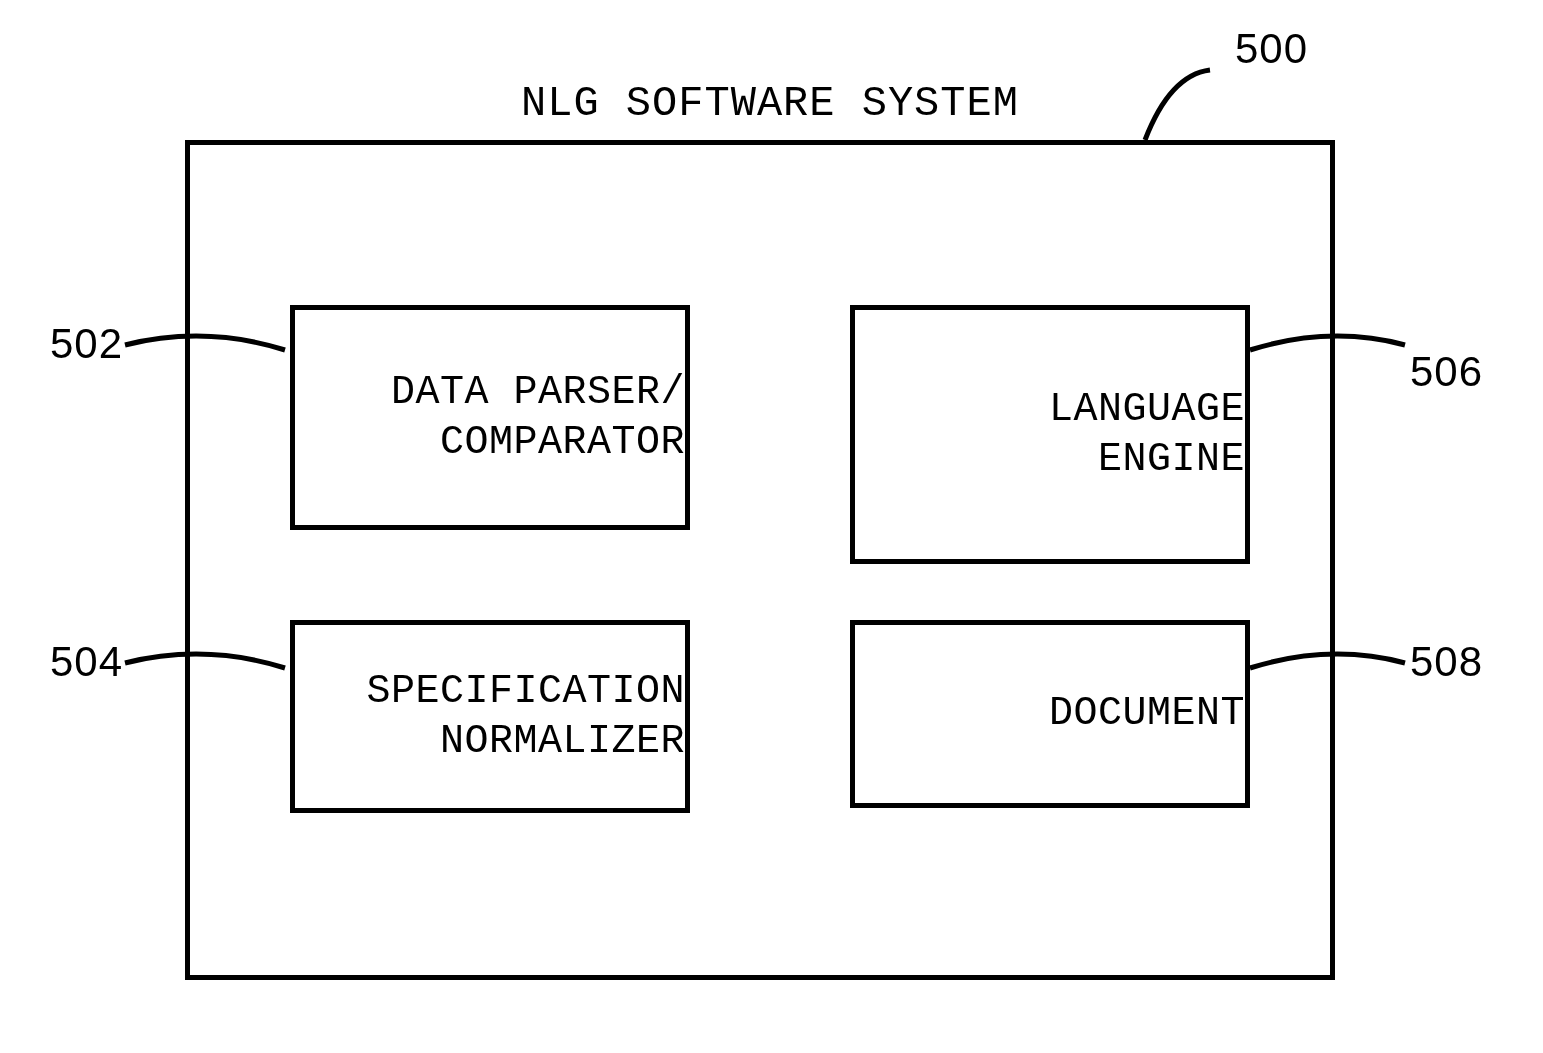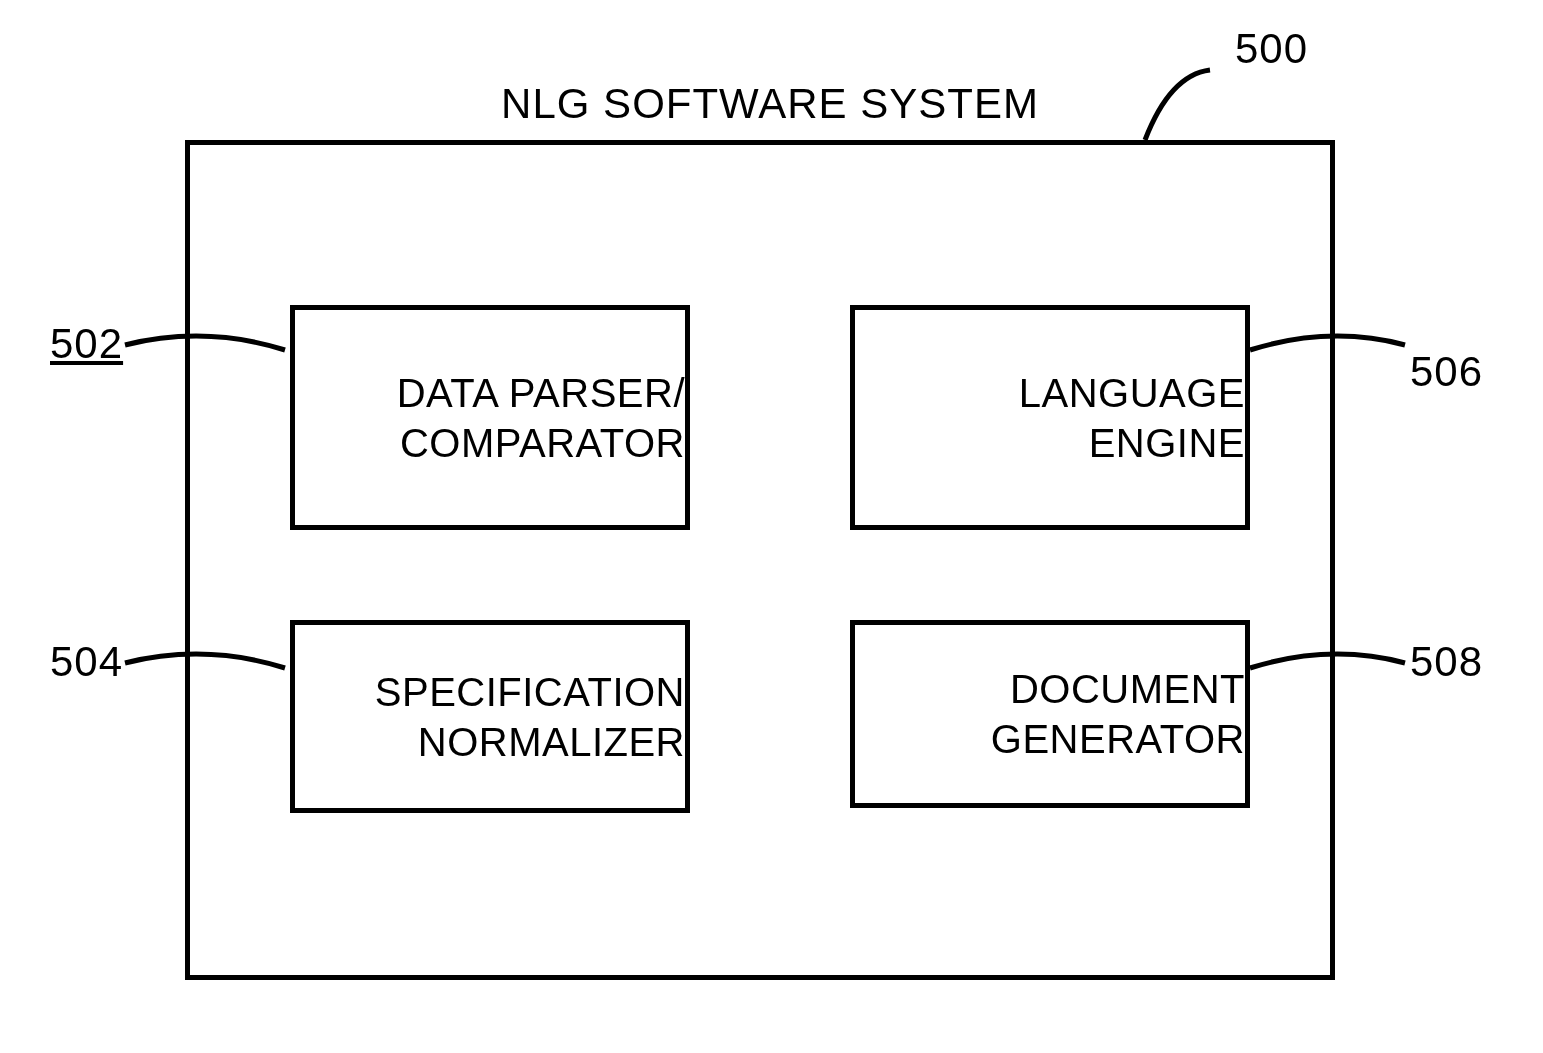--- a/index.html
+++ b/index.html
@@ -13,20 +13,21 @@
       width: 1543px;
       height: 1053px;
       position: relative;
     }
     .diagram {
       position: absolute;
       left: 185px;
       top: 80px;
       width: 1170px;
       height: 920px;
+      font-family: Liberation Mono, monospace;
     }
     .title {
       position: absolute;
       top: 0;
       left: 50%;
       transform: translateX(-50%);
       font-size: 42px;
       font-weight: normal;
       letter-spacing: 1px;
     }
@@ -53,21 +54,21 @@
     .box-tl {
       top: 160px;
       left: 100px;
       width: 400px;
       height: 225px;
     }
     .box-tr {
       top: 160px;
       left: 660px;
       width: 400px;
-      height: 225px;
+      height: 259px;
     }
     .box-bl {
       top: 475px;
       left: 100px;
       width: 400px;
       height: 193px;
     }
     .box-br {
       top: 475px;
       left: 660px;
@@ -80,21 +81,20 @@
       letter-spacing: 1px;
     }
     .label-500 {
       top: 25px;
       left: 1215px;
       margin-left: 20px;
     }
     .label-502 {
       top: 320px;
       left: 50px;
-      text-decoration: underline;
     }
     .label-504 {
       top: 638px;
       left: 50px;
     }
     .label-506 {
       top: 320px;
       left: 1410px;
       margin-top: 28px;
     }
@@ -122,21 +122,20 @@
     <div class="inner-box box-tr">
       <span>LANGUAGE</span>
       <span>ENGINE</span>
     </div>
     <div class="inner-box box-bl">
       <span>SPECIFICATION</span>
       <span>NORMALIZER</span>
     </div>
     <div class="inner-box box-br">
       <span>DOCUMENT</span>
-      <span>GENERATOR</span>
     </div>
   </div>
 </div>
 
 <div class="label label-500">500</div>
 <div class="label label-502">502</div>
 <div class="label label-504">504</div>
 <div class="label label-506">506</div>
 <div class="label label-508">508</div>
 

